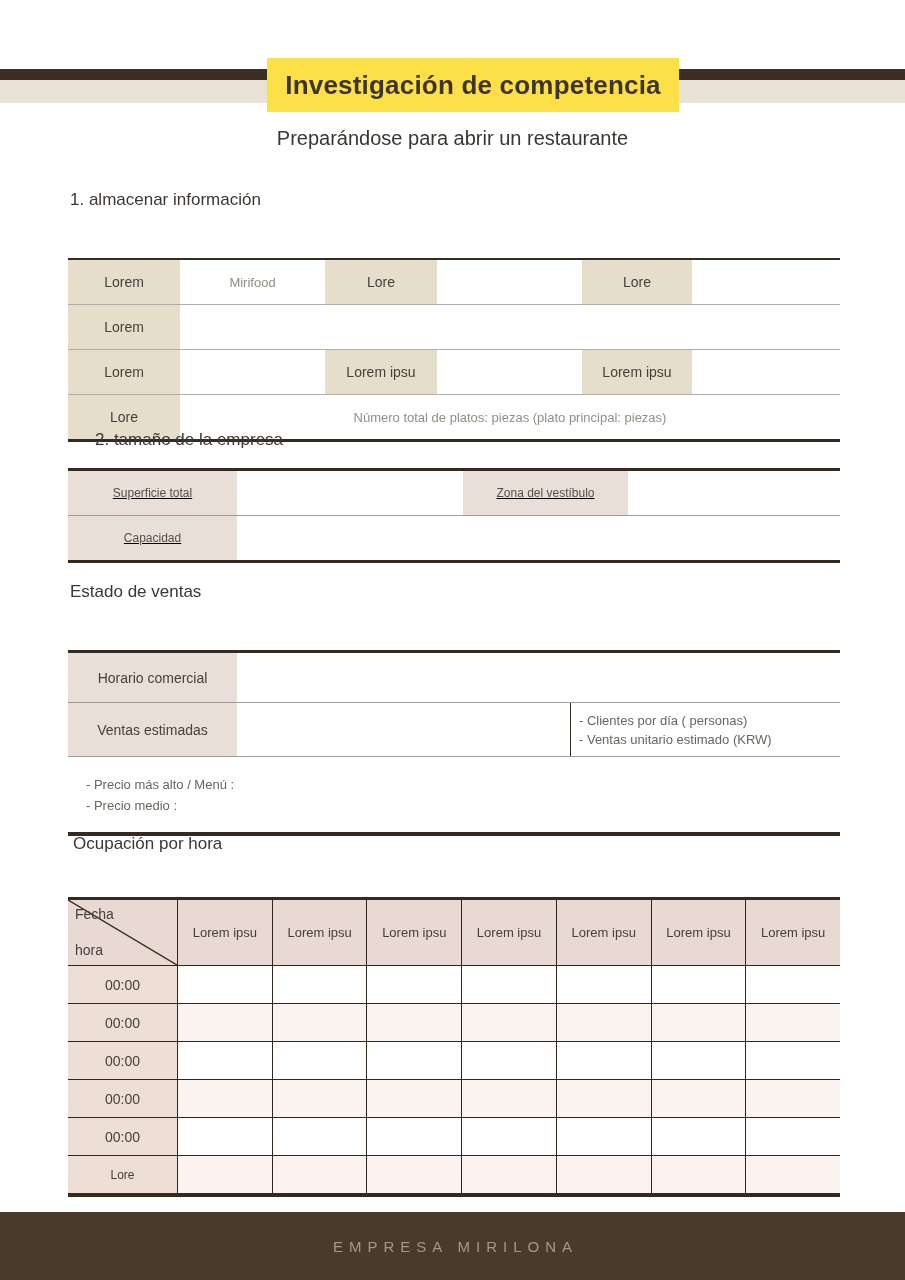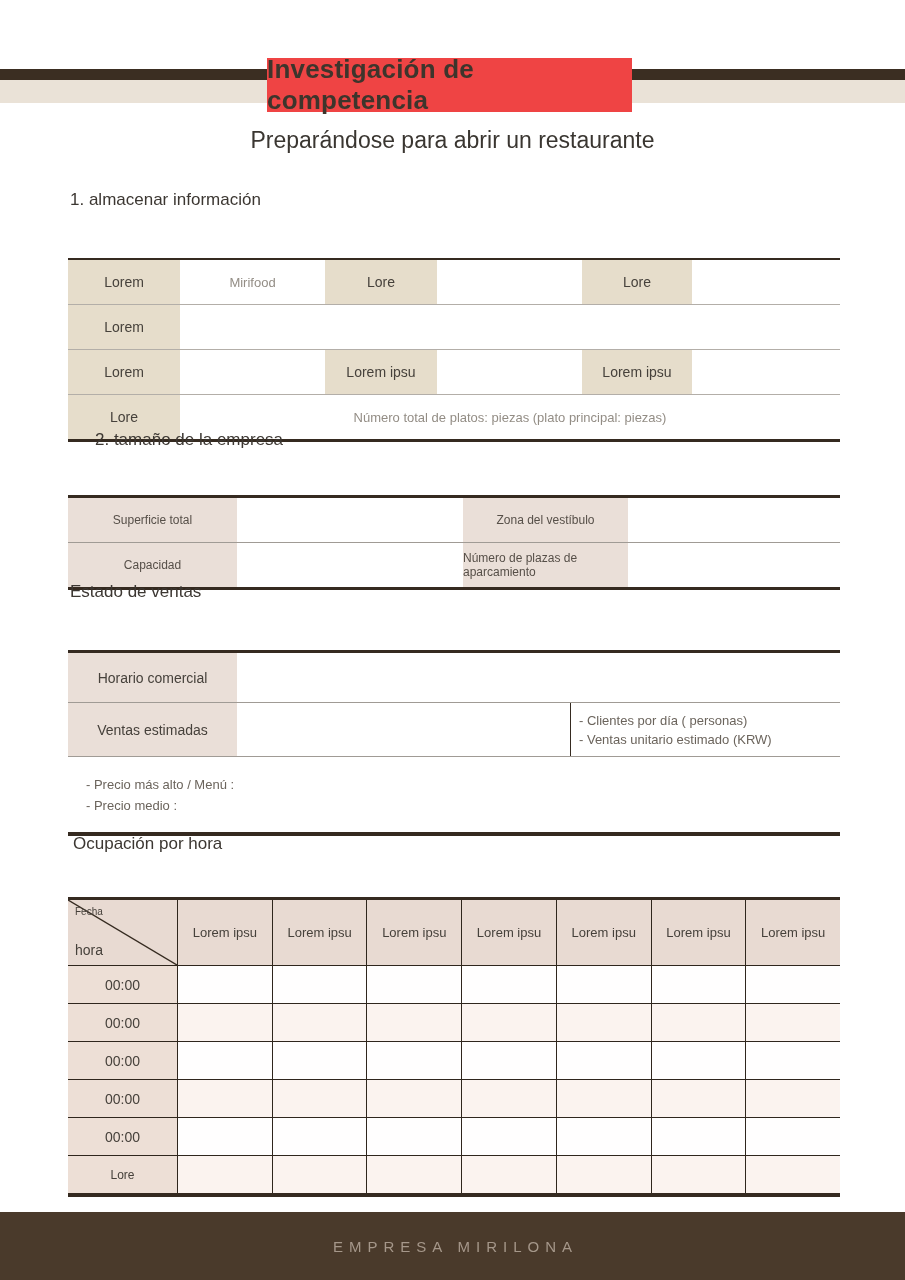--- a/index.html
+++ b/index.html
@@ -2,44 +2,44 @@
 <html style="--header-bar: #3B2E22; --header-band: #EAE2D7; --title-text: #3D352C; --border-dark: #352A20; --t1-beige: #E6DDCB; --t23-beige: #EADFD8; --t4-header: #E8DAD2; --t4-label: #EDDFD6; --t4-row-tint: #FBF3EF; --t4-line: #2F261D; --separator-light: #B3AEA8; --separator-mid: #A09B95; --footer-bg: #4A3A2B; --footer-text: #A5978A;"><head>
 <meta charset="utf-8">
 <style>
   html,body{margin:0;padding:0;}
   body{background:#ffffff;font-family:"Liberation Sans",sans-serif;}
   .page{position:relative;width:905px;height:1280px;background:#ffffff;overflow:hidden;}
 
   
   .bar-dark{position:absolute;top:69px;left:0;width:905px;height:11px;background:var(--header-bar);}
   .bar-band{position:absolute;top:80px;left:0;width:905px;height:23px;background:var(--header-band);}
-  .title-box{position:absolute;top:58px;left:267px;width:365px;height:54px;background:#ef4444;
-    display:flex;align-items:center;}
+  .title-box{position:absolute;top:58px;left:267px;width:412px;height:54px;background:#fde047;
+    display:flex;align-items:center;justify-content:center;}
   .title-box span{font-size:26px;font-weight:bold;color:var(--title-text);letter-spacing:0.2px;}
-  .subtitle{position:absolute;top:127px;left:0;width:905px;text-align:center;font-size:23px;color:#3a3631;}
+  .subtitle{position:absolute;top:127px;left:0;width:905px;text-align:center;font-size:20px;color:#3a3631;}
 
   
   .sec-h{position:absolute;font-size:17px;color:#3c3732;}
 
   
   .tbl{position:absolute;left:68px;width:772px;box-sizing:border-box;margin-top:30px;}
   .trow{display:flex;}
   .cell{box-sizing:border-box;display:flex;align-items:center;justify-content:center;
     font-size:14px;color:#46413b;}
 
   
   #t1{top:228px;border-top:2px solid var(--border-dark);border-bottom:3px solid var(--border-dark);}
   #t1 .trow{height:44px;border-bottom:1px solid var(--separator-light);}
   #t1 .trow:last-child{border-bottom:none;}
   .beige1{background:var(--t1-beige);}
   .w112{width:112px;}.w145{width:145px;}.w110{width:110px;}.w148{width:148px;}.w660{width:660px;}
   .txt-gray{color:#938d85;font-size:13px;}
 
   
-  #t2{top:465px;border-top:3px solid var(--border-dark);border-bottom:3px solid var(--border-dark);}
+  #t2{top:438px;border-top:3px solid var(--border-dark);border-bottom:3px solid var(--border-dark);text-decoration:underline;}
   #t2 .trow{height:44px;border-bottom:1px solid var(--separator-mid);}
   #t2 .trow:last-child{border-bottom:none;}
   .beige2{background:var(--t23-beige);}
   #t2 .lab{font-size:12px;color:#564f48;}
   .w169{width:169px;}.w226{width:226px;}.w165{width:165px;}.w212{width:212px;}
 
   
   #t3{top:620px;border-top:3px solid var(--border-dark);border-bottom:4px solid var(--border-dark);}
   #t3 .trow{border-bottom:1px solid var(--separator-mid);}
   #t3 .trow:last-child{border-bottom:none;}
@@ -50,21 +50,21 @@
   .notes div{font-size:13px;color:#6b645c;line-height:19px;}
   .pricecol{width:603px;display:flex;flex-direction:column;justify-content:center;
     padding-left:18px;box-sizing:border-box;}
   .pricecol div{font-size:13px;color:#6b645c;line-height:21px;}
 
   
   #t4{top:867px;border-top:3px solid var(--border-dark);border-bottom:4px solid var(--border-dark);}
   .t4head{display:flex;height:65px;border-bottom:1px solid var(--t4-line);}
   .t4corner{width:109px;position:relative;background:var(--t4-header);box-sizing:border-box;}
   .t4corner svg{position:absolute;top:0;left:0;width:109px;height:65px;}
-  .t4corner .fec{position:absolute;top:6px;left:7px;font-size:10px;color:#46413b;}
+  .t4corner .fec{position:absolute;top:6px;left:7px;font-size:14px;color:#46413b;}
   .t4corner .hor{position:absolute;bottom:7px;left:7px;font-size:14px;color:#46413b;}
   .t4hcell{flex:1;background:var(--t4-header);border-left:1px solid var(--t4-line);
     display:flex;align-items:center;justify-content:center;font-size:13px;color:#46413b;box-sizing:border-box;}
   .t4row{display:flex;height:37px;border-bottom:1px solid var(--t4-line);}
   .t4row:last-child{border-bottom:none;}
   .t4label{width:109px;background:var(--t4-label);display:flex;align-items:center;justify-content:center;
     font-size:14px;color:#46413b;box-sizing:border-box;}
   .t4label.sm{font-size:12px;}
   .t4cell{flex:1;border-left:1px solid var(--t4-line);background:#fffefe;box-sizing:border-box;}
   .t4row.tint .t4cell{background:var(--t4-row-tint);}
@@ -118,21 +118,20 @@
   <div id="t2" class="tbl">
     <div class="trow">
       <div class="cell lab w169 beige2">Superficie total</div>
       <div class="cell w226"></div>
       <div class="cell lab w165 beige2">Zona del vestíbulo</div>
       <div class="cell w212"></div>
     </div>
     <div class="trow">
       <div class="cell lab w169 beige2">Capacidad</div>
       <div class="cell w226"></div>
-      <div class="cell lab w165 beige2">Número de plazas de aparcamiento</div>
       <div class="cell w212"></div>
     </div>
   </div>
 
   <div class="sec-h" style="top:582px;left:70px;">Estado de ventas</div>
   <div id="t3" class="tbl">
     <div class="trow r1">
       <div class="cell w169 beige2">Horario comercial</div>
       <div class="cell" style="flex:1"></div>
     </div>

